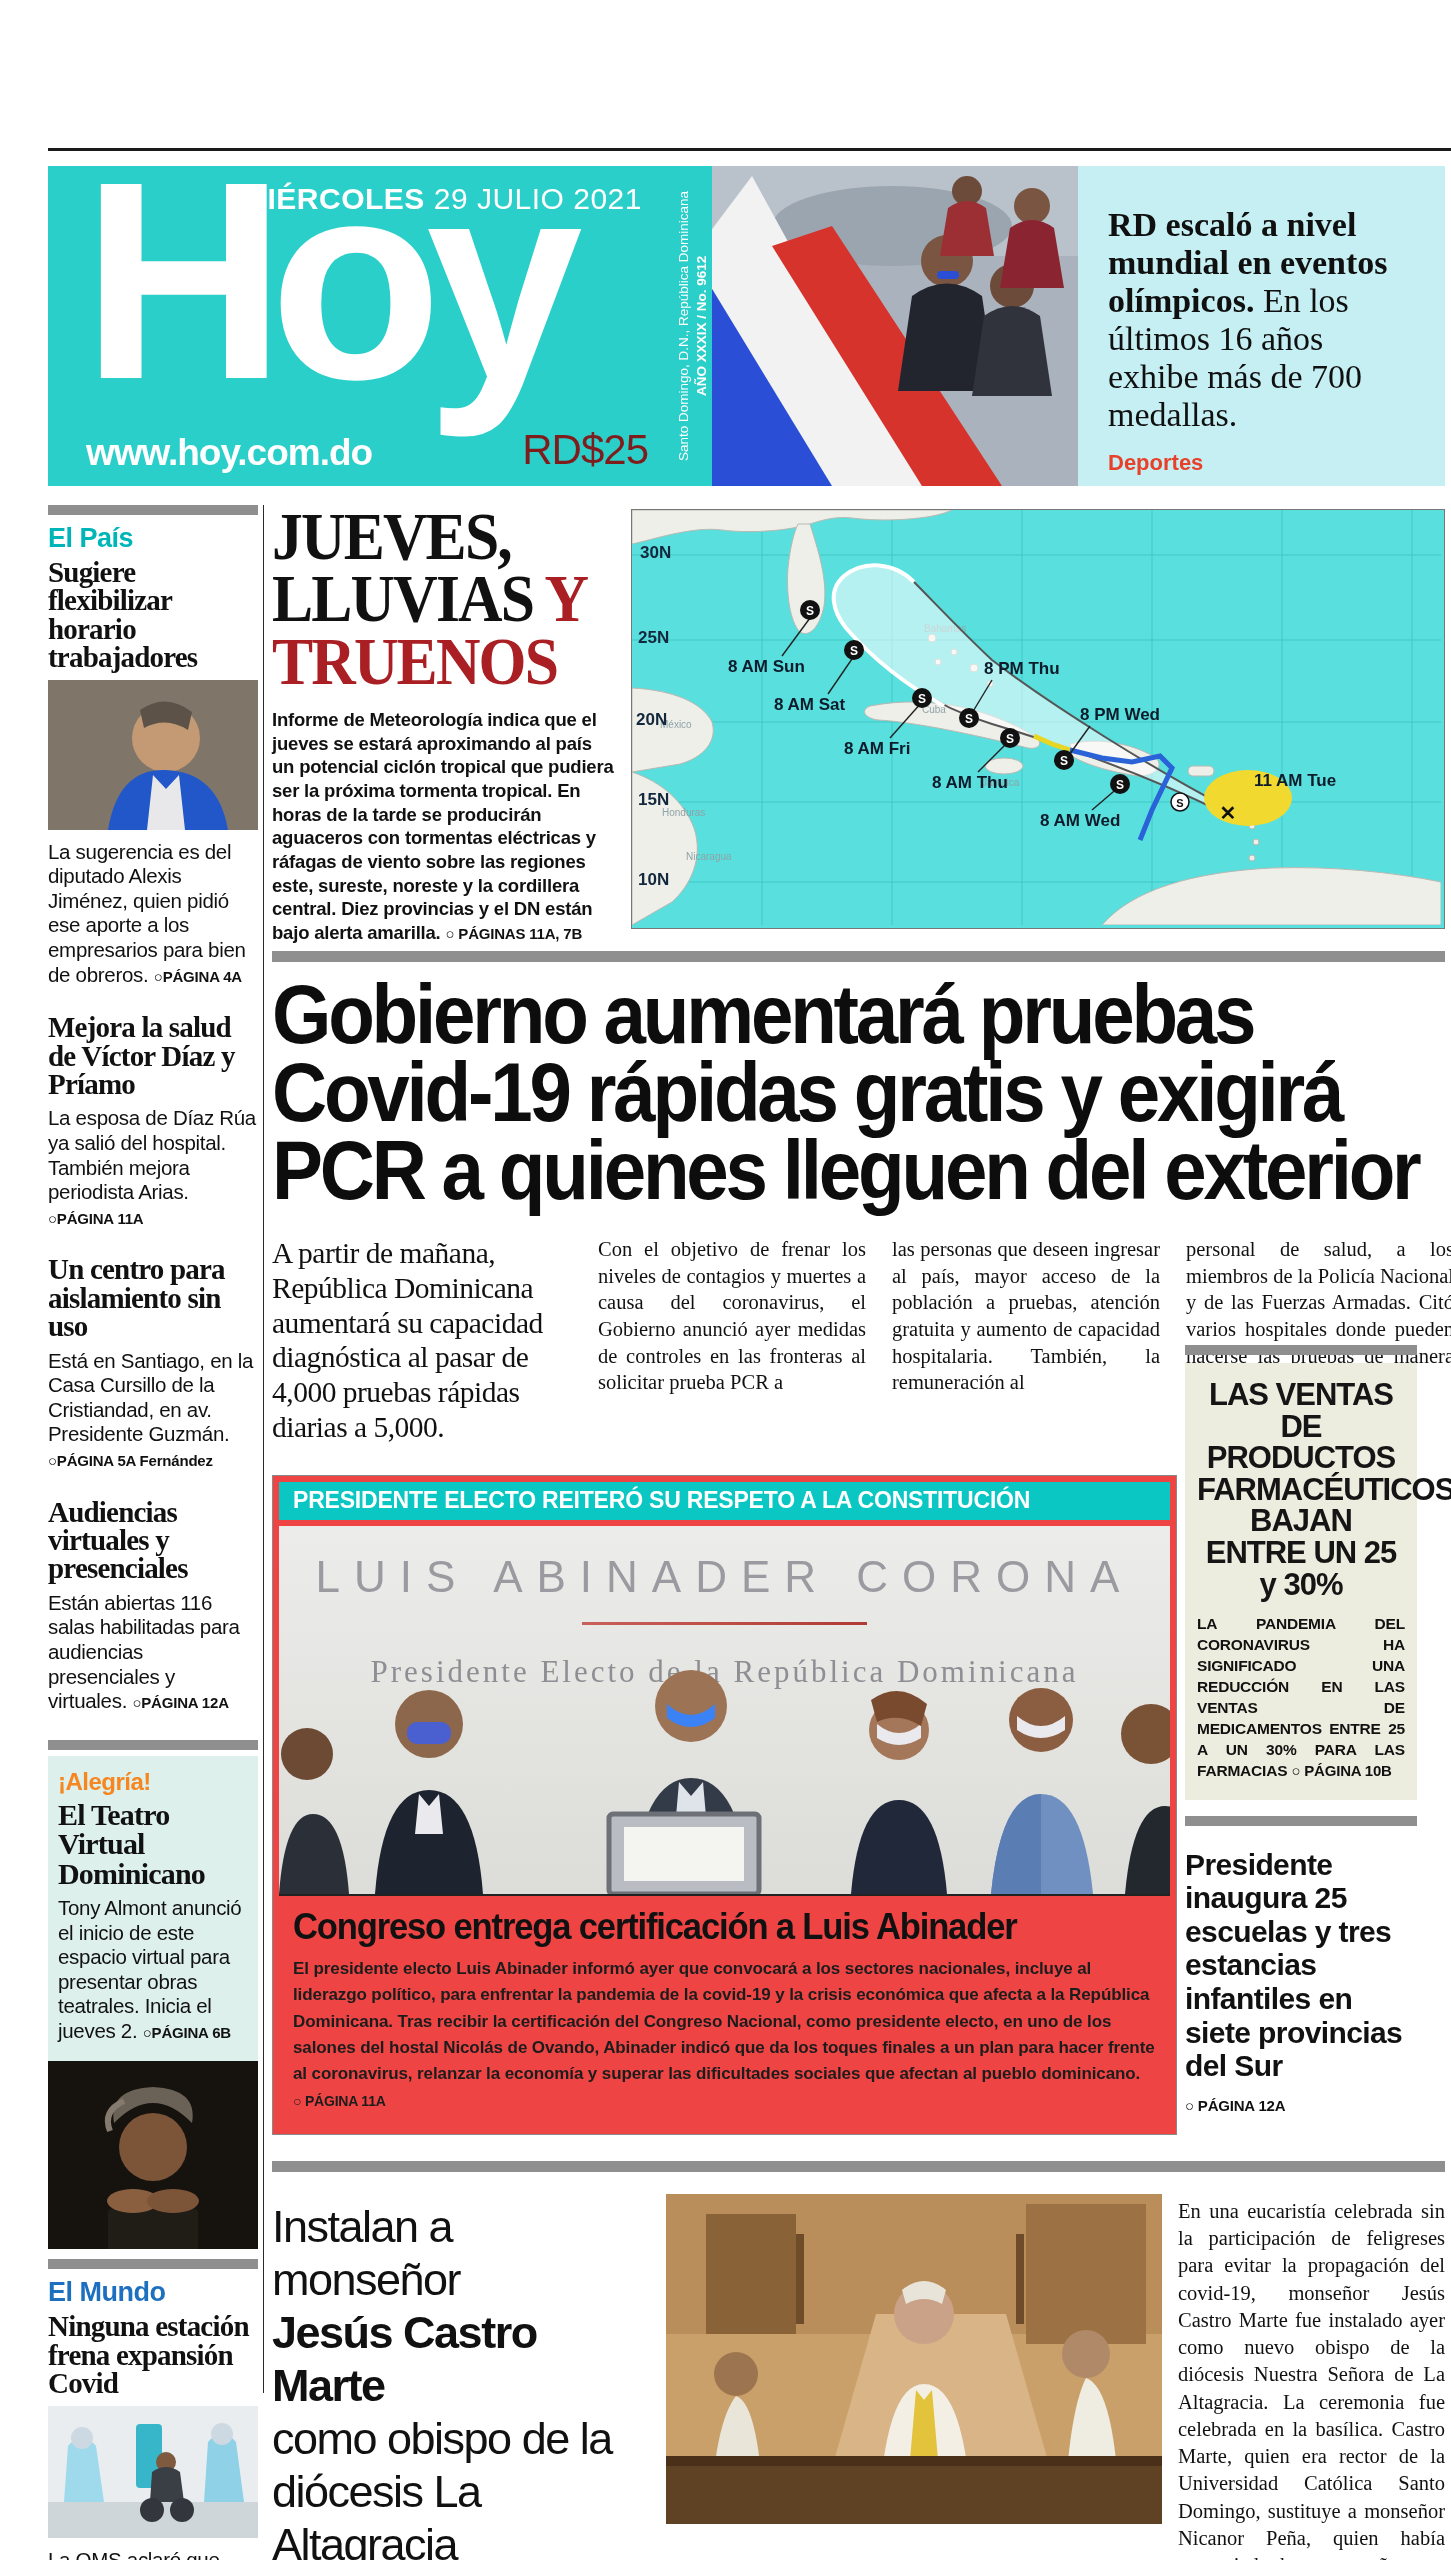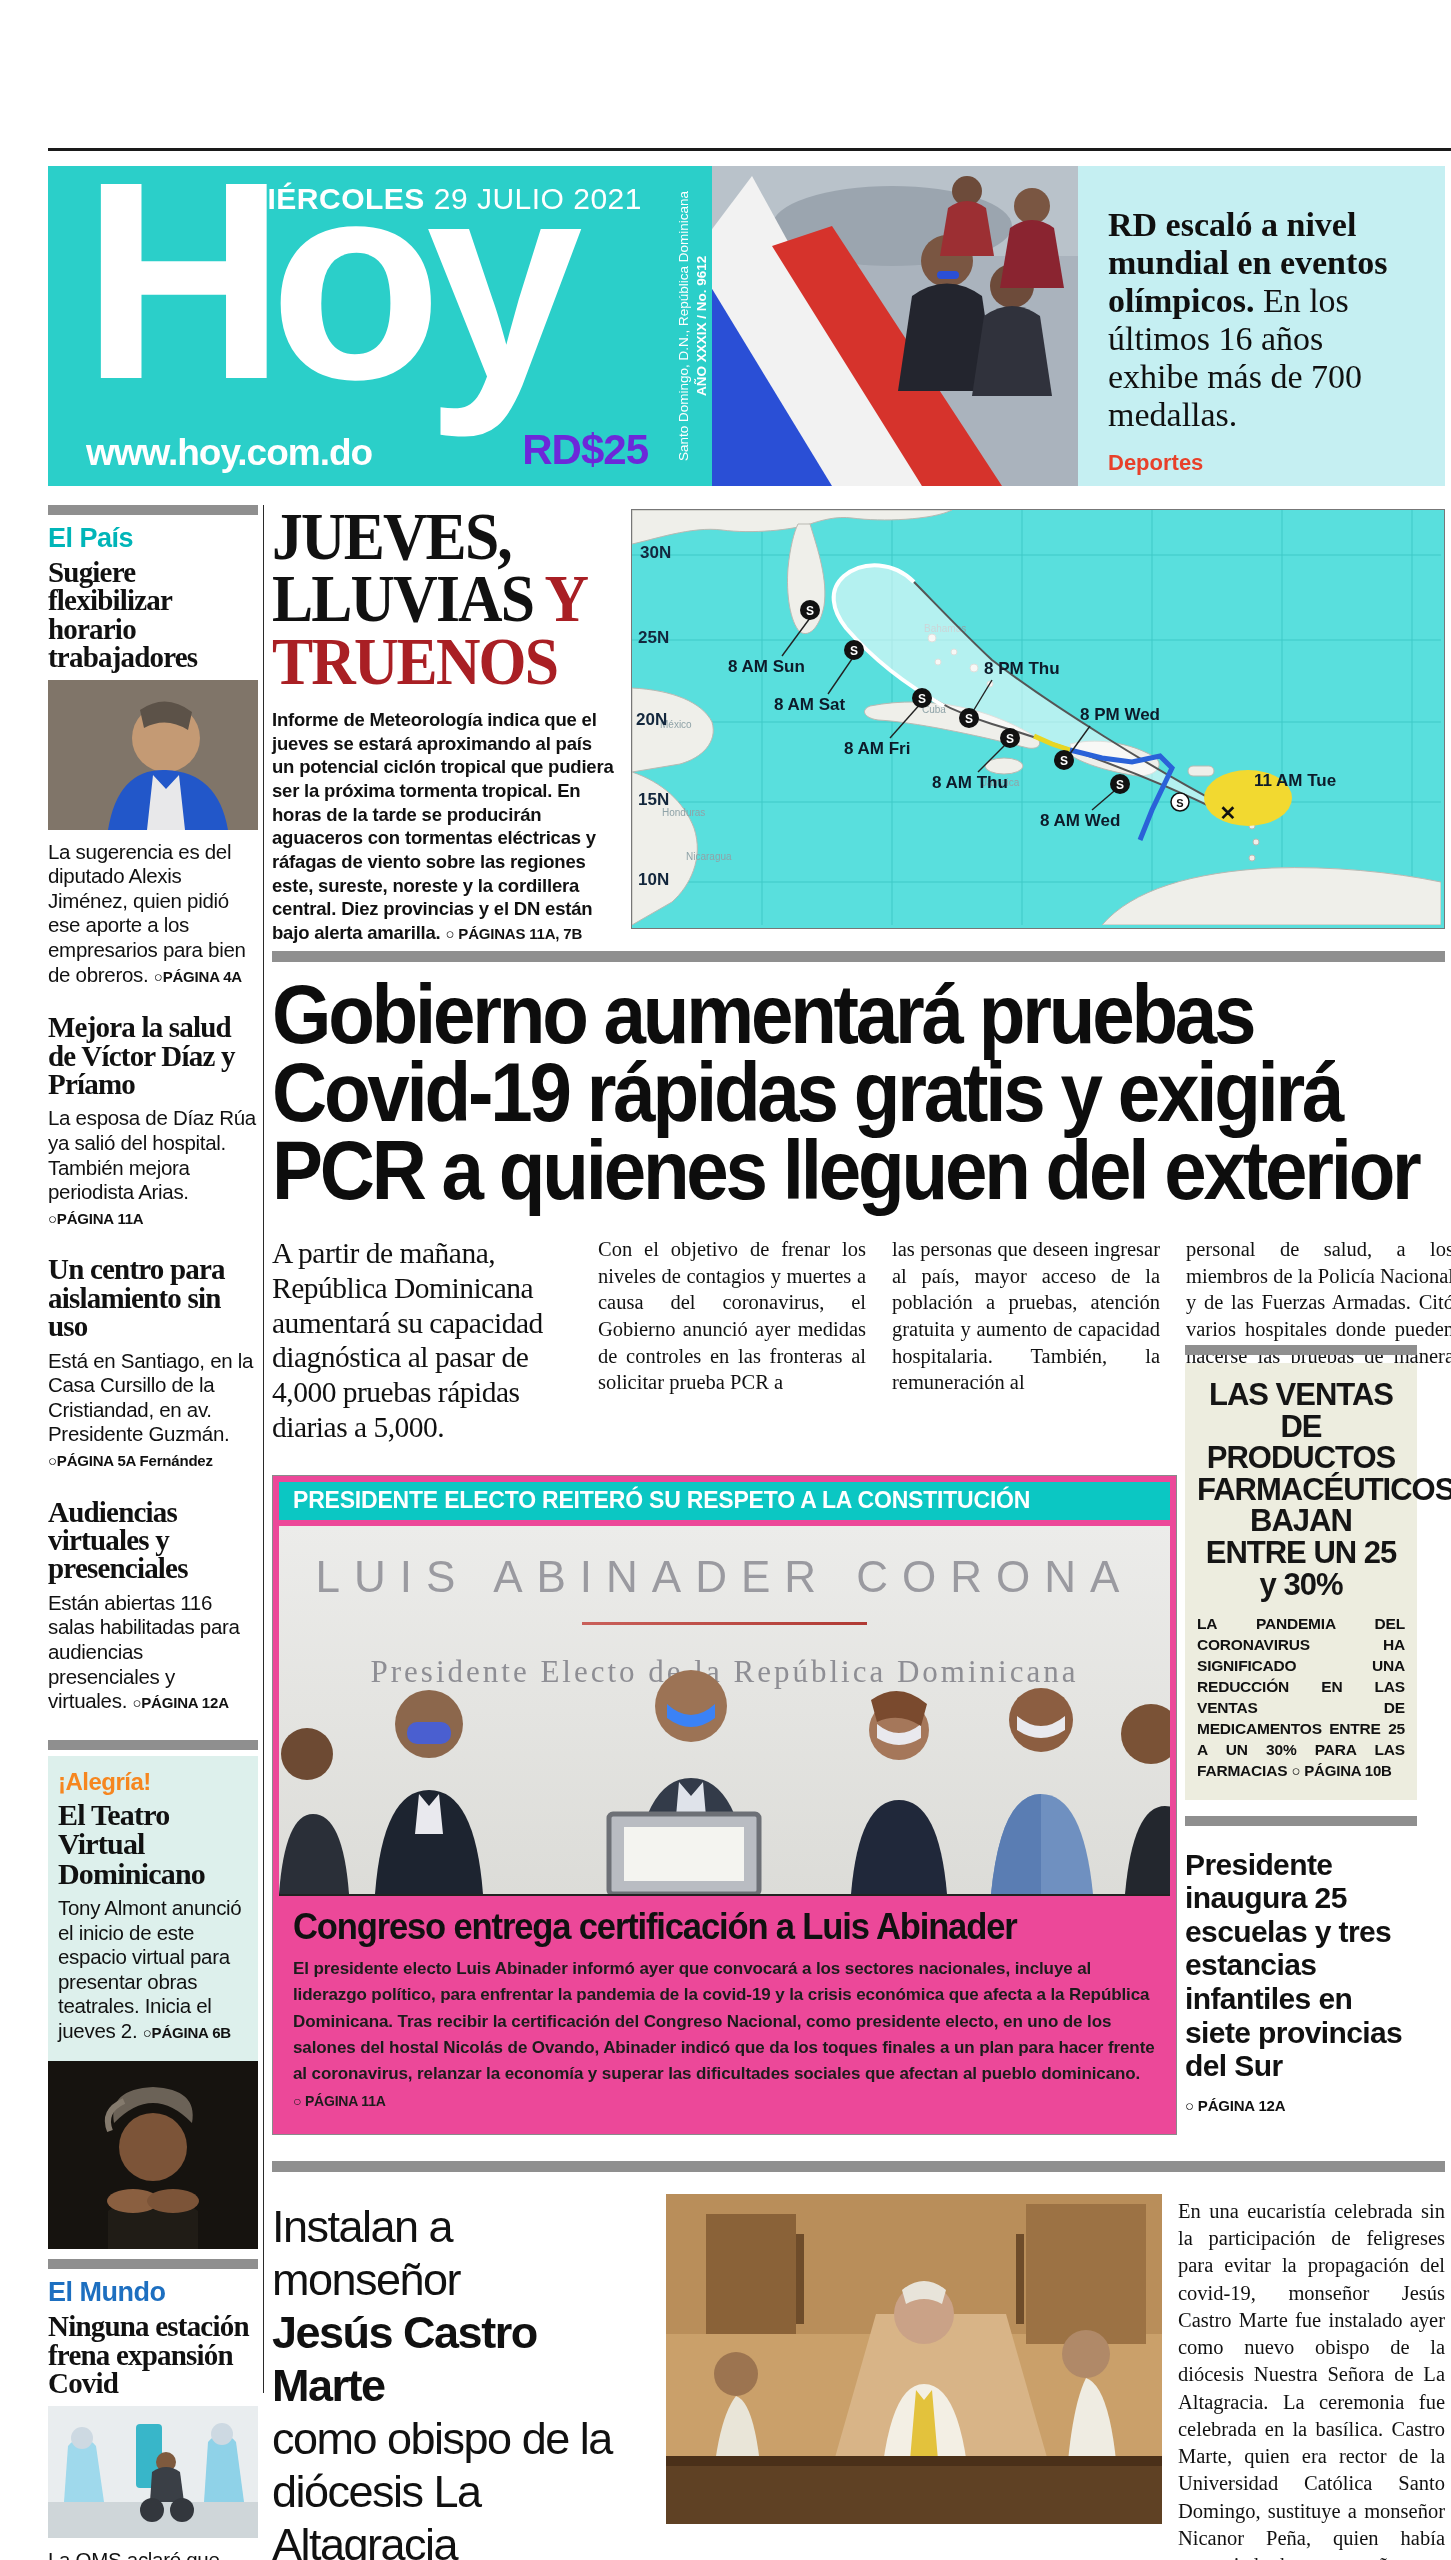--- a/index.html
+++ b/index.html
@@ -8,21 +8,21 @@
   .topline{position:absolute;left:48px;right:0;top:148px;border-top:3px solid #1a1a1a;}
 
   
   .masthead{position:absolute;left:48px;top:166px;width:1397px;height:320px;display:flex;}
   .mast-teal{position:relative;width:664px;height:100%;background:#2bcfc9;flex:none;}
   .mast-date{position:absolute;top:16px;right:70px;color:#fff;font-size:30px;letter-spacing:.5px;}
   .mast-date b{font-weight:800;}
   .mast-logo{position:absolute;left:34px;top:-26px;color:#fff;font-weight:800;font-size:282px;
              letter-spacing:-16px;line-height:1;font-family:"Liberation Sans",sans-serif;}
   .mast-url{position:absolute;left:38px;bottom:12px;color:#fff;font-weight:800;font-size:37px;letter-spacing:-1px;}
-  .mast-price{position:absolute;right:64px;bottom:12px;color:#6d28d9;font-weight:700;font-size:42px;letter-spacing:-1px;text-align:right;}
+  .mast-price{position:absolute;right:64px;bottom:12px;color:#7f1d1d;font-weight:400;font-size:42px;letter-spacing:-1px;text-align:right;}
   .mast-edition{position:absolute;right:2px;top:10px;bottom:10px;color:#fff;
                 writing-mode:vertical-rl;transform:rotate(180deg);font-size:13.5px;line-height:1.3;text-align:center;}
   .mast-edition .b2{font-weight:800;}
   .mast-photo{position:relative;width:366px;height:100%;flex:none;overflow:hidden;background:#9aa4b0;}
   .mast-promo{position:relative;flex:1;background:#c5eff2;padding:40px 40px 0 30px;}
   .promo-t{font-family:"Liberation Serif",serif;font-size:34px;line-height:1.12;color:#101010;}
   .promo-t b{font-weight:800;}
   .promo-kicker{margin-top:16px;color:#e8402a;font-weight:800;font-size:22px;}
 
   
@@ -49,21 +49,21 @@
         letter-spacing:-2px;transform:scaleX(.92);transform-origin:0 0;width:108%;}
   .w-red{color:#a91f24;}
   .w-body{margin-top:16px;font-weight:700;font-size:18.5px;line-height:1.28;letter-spacing:-.2px;width:345px;}
   .map{position:absolute;right:0;top:4px;width:812px;height:418px;border:1.5px solid #777;background:#59dfdd;}
   .bar-full{height:11px;background:#8f8f8f;}
   .main-hl{margin:14px 0 0;font-weight:800;font-size:83px;line-height:.94;letter-spacing:-3.5px;
            transform:scaleX(.92);transform-origin:0 0;width:108%;color:#0d0d0d;}
   .cols{display:flex;gap:26px;margin-top:26px;}
   .lead{width:300px;flex:none;font-family:"Liberation Serif",serif;font-size:29.5px;line-height:1.18;letter-spacing:-.5px;}
   .bcol{width:268px;flex:none;font-family:Liberation Serif, serif;font-size:20.5px;line-height:1.3;text-align:justify;}
-  .congress{margin-top:30px;width:903px;border:1.5px solid #8a8a8a;background:#ec4899;}
+  .congress{margin-top:30px;width:903px;border:1.5px solid #8a8a8a;background:#ef4444;}
   .congress-banner{height:38px;background:#0bc7c3;color:#fff;font-weight:800;font-size:23px;
                    letter-spacing:-.2px;display:flex;align-items:center;padding:0 14px;margin:6px;}
   .congress-photo{position:relative;height:368px;margin:0 6px;background:linear-gradient(#ececea,#dcdcd8);overflow:hidden;}
   .bk1{position:absolute;top:26px;width:100%;text-align:center;color:#9a9aa0;font-size:44px;letter-spacing:14px;font-family:"Liberation Sans",sans-serif;}
   .bk-rule{position:absolute;top:96px;left:34%;width:32%;height:3px;background:linear-gradient(90deg,#c9605a,#b03a34);}
   .bk2{position:absolute;top:128px;width:100%;text-align:center;color:#8e8e94;font-size:31px;letter-spacing:3px;font-family:"Liberation Serif",serif;}
   .congress-cap{padding:10px 14px 14px;border-top:2px solid #222;margin:0 6px 6px;}
   .congress-h{font-weight:800;font-size:36px;letter-spacing:-1.2px;transform:scaleX(.96);transform-origin:0 0;width:104%;}
   .congress-b{margin-top:8px;font-weight:700;font-size:17px;line-height:1.55;letter-spacing:-.1px;color:#1c1c1c;}
   .congress-b .pg{font-size:14px;}

